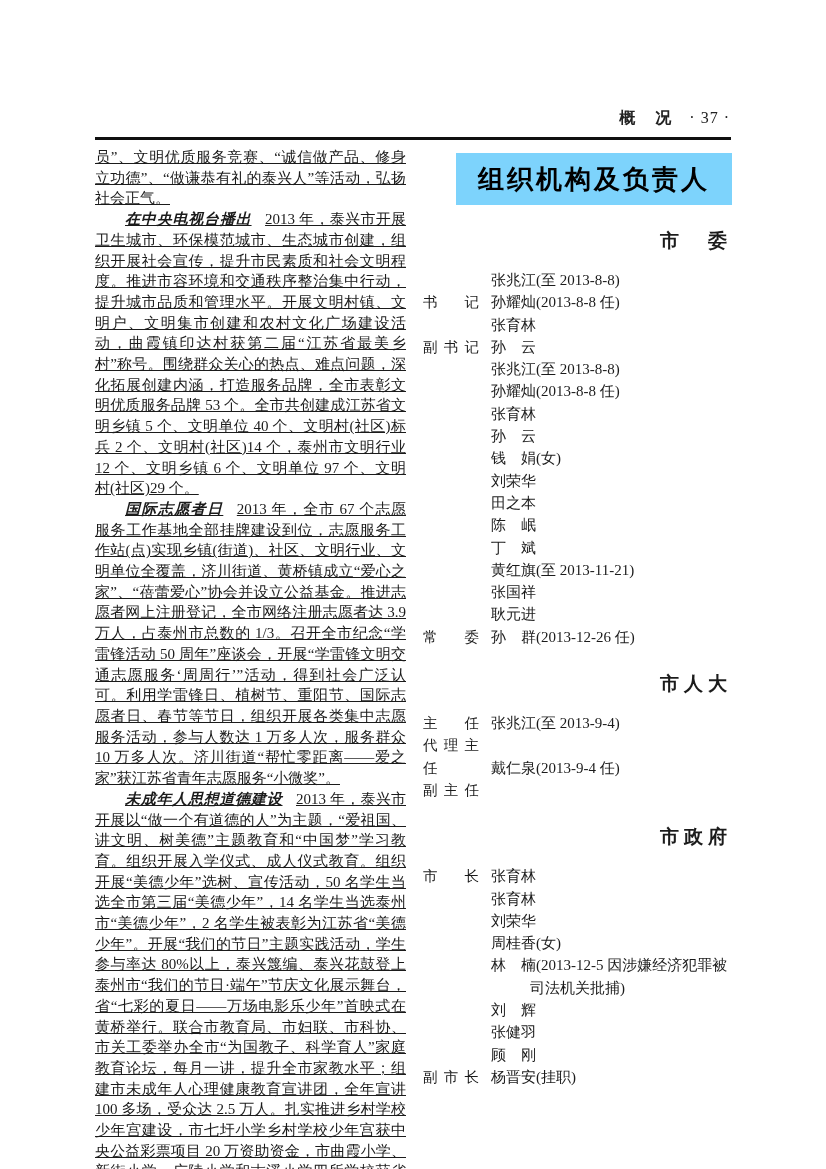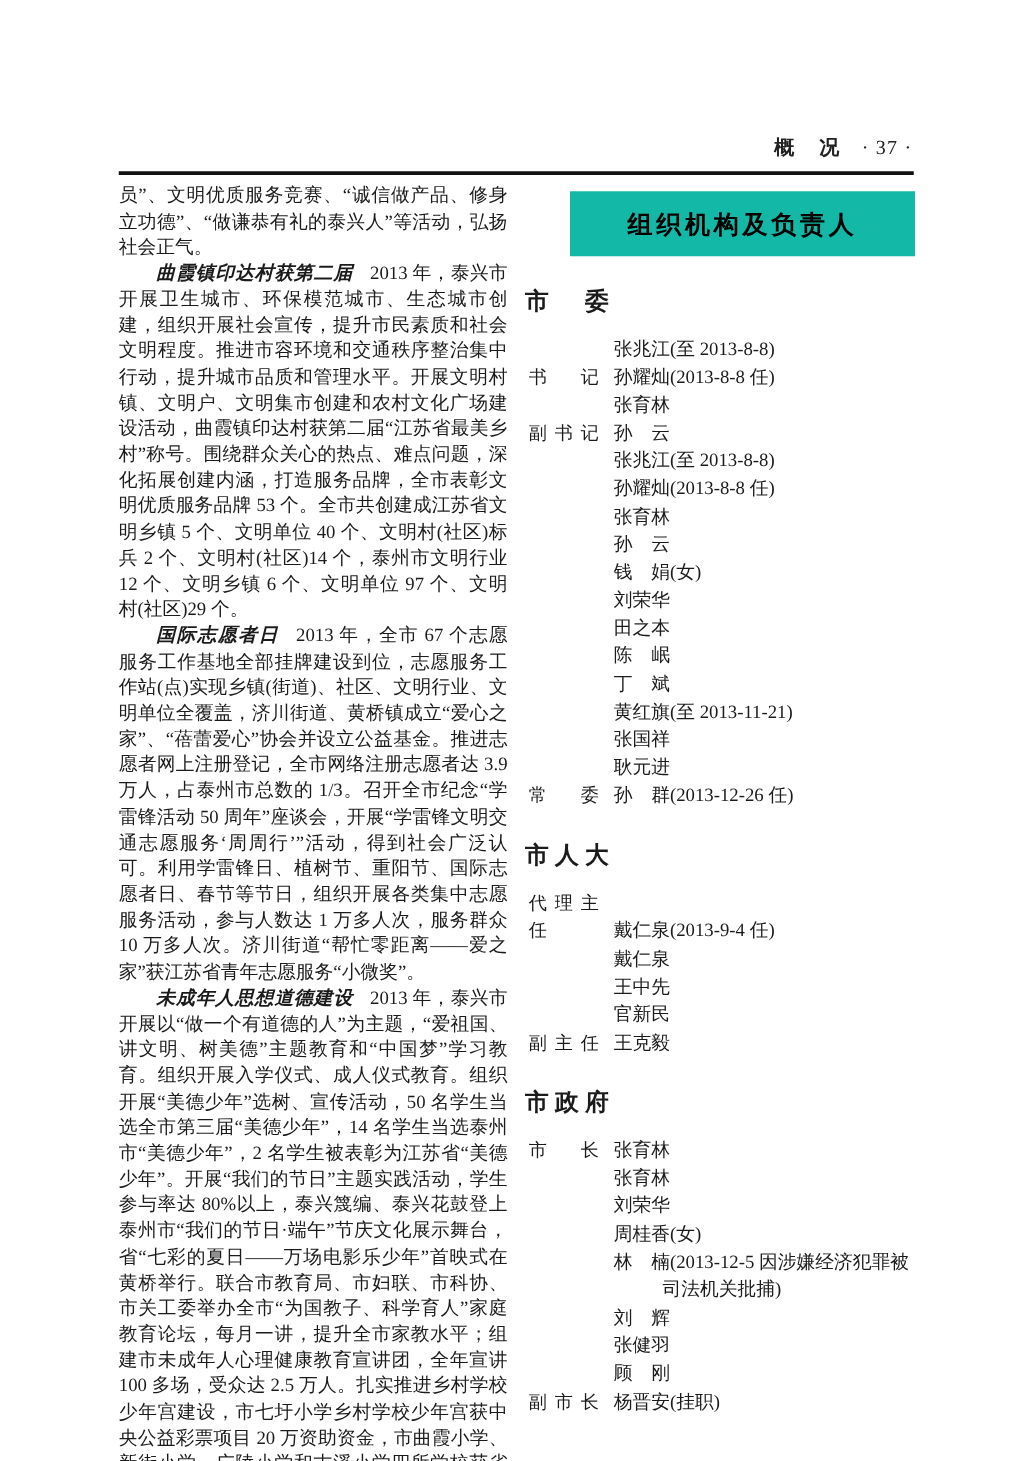--- a/index.html
+++ b/index.html
@@ -16,33 +16,33 @@
   }
   .running-head .pageno { margin-left:16px; font-weight:normal; letter-spacing:1px; }
   .head-rule {
     position:absolute; left:95px; top:137px; width:636px; height:3px; background:#101010;
   }
   
   .col-left {
     position:absolute; left:95px; top:147px; width:311px;
     font-size:15px; line-height:20.7px; text-align:justify;
   }
-  .para { text-indent:2em; }
+  .para { text-indent:2em;text-decoration:underline; }
   .para.no-indent { text-indent:0; }
   .lead { font-weight:bold; font-style:italic; margin-right:0.9em; letter-spacing:0.5px; }
   
   .col-right { position:absolute; left:420px; top:153px; width:312px; }
   .banner {
-    height:52px; background:#14b8a6;
+    height:52px; background:#7dd3fc;
     display:flex; align-items:center; justify-content:center;
     font-family:"Liberation Sans","DejaVu Sans",sans-serif;
-    font-weight:bold; font-size:20px; letter-spacing:3px; color:#000;margin-left:36px;
+    font-weight:bold; font-size:26px; letter-spacing:3px; color:#000;margin-left:36px;
   }
   .org-heading {
-    text-align:left; font-size:19px; font-weight:bold; letter-spacing:5px;
+    text-align:right; font-size:19px; font-weight:bold; letter-spacing:5px;
     margin-top:23px; margin-bottom:15px;
   }
   .entry { display:flex; align-items:flex-end; font-size:15px; line-height:22.3px; }
   .role {
     width:56px; flex-shrink:0; margin-right:12px; margin-left:3px;
     font-size:14.5px; text-align:justify; text-align-last:justify;
   }
   .lines { flex:1; min-width:0; }
   .line { padding-left:2.6em; text-indent:-2.6em; }
 </style>
@@ -51,21 +51,21 @@
 
 <div id="page">
 
   <div class="running-head">
     <span>概　况</span><span class="pageno">· 37 ·</span>
   </div>
   <div class="head-rule"></div>
 
   <div class="col-left" id="left-col">
       <p class="para no-indent"><span>员”、文明优质服务竞赛、“诚信做产品、修身立功德”、“做谦恭有礼的泰兴人”等活动，弘扬社会正气。</span></p>
-      <p class="para"><span class="lead">曲霞镇印达村获第二届</span><span>2013 年，泰兴市开展卫生城市、环保模范城市、生态城市创建，组织开展社会宣传，提升市民素质和社会文明程度。推进市容环境和交通秩序整治集中行动，提升城市品质和管理水平。开展文明村镇、文明户、文明集市创建和农村文化广场建设活动，曲霞镇印达村获第二届“江苏省最美乡村”称号。围绕群众关心的热点、难点问题，深化拓展创建内涵，打造服务品牌，全市表彰文明优质服务品牌 53 个。全市共创建成江苏省文明乡镇 5 个、文明单位 40 个、文明村(社区)标兵 2 个、文明村(社区)14 个，泰州市文明行业 12 个、文明乡镇 6 个、文明单位 97 个、文明村(社区)29 个。</span></p>
+      <p class="para"><span class="lead">在中央电视台播出</span><span>2013 年，泰兴市开展卫生城市、环保模范城市、生态城市创建，组织开展社会宣传，提升市民素质和社会文明程度。推进市容环境和交通秩序整治集中行动，提升城市品质和管理水平。开展文明村镇、文明户、文明集市创建和农村文化广场建设活动，曲霞镇印达村获第二届“江苏省最美乡村”称号。围绕群众关心的热点、难点问题，深化拓展创建内涵，打造服务品牌，全市表彰文明优质服务品牌 53 个。全市共创建成江苏省文明乡镇 5 个、文明单位 40 个、文明村(社区)标兵 2 个、文明村(社区)14 个，泰州市文明行业 12 个、文明乡镇 6 个、文明单位 97 个、文明村(社区)29 个。</span></p>
       <p class="para"><span class="lead">国际志愿者日</span><span>2013 年，全市 67 个志愿服务工作基地全部挂牌建设到位，志愿服务工作站(点)实现乡镇(街道)、社区、文明行业、文明单位全覆盖，济川街道、黄桥镇成立“爱心之家”、“蓓蕾爱心”协会并设立公益基金。推进志愿者网上注册登记，全市网络注册志愿者达 3.9 万人，占泰州市总数的 1/3。召开全市纪念“学雷锋活动 50 周年”座谈会，开展“学雷锋文明交通志愿服务‘周周行’”活动，得到社会广泛认可。利用学雷锋日、植树节、重阳节、国际志愿者日、春节等节日，组织开展各类集中志愿服务活动，参与人数达 1 万多人次，服务群众 10 万多人次。济川街道“帮忙零距离——爱之家”获江苏省青年志愿服务“小微奖”。</span></p>
       <p class="para"><span class="lead">未成年人思想道德建设</span><span>2013 年，泰兴市开展以“做一个有道德的人”为主题，“爱祖国、讲文明、树美德”主题教育和“中国梦”学习教育。组织开展入学仪式、成人仪式教育。组织开展“美德少年”选树、宣传活动，50 名学生当选全市第三届“美德少年”，14 名学生当选泰州市“美德少年”，2 名学生被表彰为江苏省“美德少年”。开展“我们的节日”主题实践活动，学生参与率达 80%以上，泰兴篾编、泰兴花鼓登上泰州市“我们的节日·端午”节庆文化展示舞台，省“七彩的夏日——万场电影乐少年”首映式在黄桥举行。联合市教育局、市妇联、市科协、市关工委举办全市“为国教子、科学育人”家庭教育论坛，每月一讲，提升全市家教水平；组建市未成年人心理健康教育宣讲团，全年宣讲 100 多场，受众达 2.5 万人。扎实推进乡村学校少年宫建设，市七圩小学乡村学校少年宫获中央公益彩票项目 20 万资助资金，市曲霞小学、新街小学、广陵小学和古溪小学四所学校获省资助。全年开展扫黄打非、校园周边环境整治等专项行动 8 次。推进少儿精品创作，《泰兴花鼓》《少儿京剧》在中央电视台播出，京胡独奏《夜深沉》和京剧《铡美案》获省第六届少儿艺术节银奖。</span></p>
     </div>
 
   <div class="col-right">
     <div class="banner">
       <span>组织机构及负责人</span>
     </div>
     <div id="org-sections">
         <div class="org-heading">市　委</div>
@@ -96,33 +96,33 @@
             <div class="line">陈　岷</div>
             <div class="line">丁　斌</div>
             <div class="line">黄红旗(至 2013-11-21)</div>
             <div class="line">张国祥</div>
             <div class="line">耿元进</div>
             <div class="line">孙　群(2013-12-26 任)</div>
           </div>
         </div>
         <div class="org-heading">市人大</div>
         <div class="entry">
+          <div class="role">主任</div>
+          <div class="lines">
+            <div class="line">张兆江(至 2013-9-4)</div>
+          </div>
+        </div>
+        <div class="entry">
           <div class="role">代理主任</div>
           <div class="lines">
             <div class="line">戴仁泉(2013-9-4 任)</div>
           </div>
         </div>
         <div class="entry">
           <div class="role">副主任</div>
-          <div class="lines">
-            <div class="line">戴仁泉</div>
-            <div class="line">王中先</div>
-            <div class="line">官新民</div>
-            <div class="line">王克毅</div>
-          </div>
         </div>
         <div class="org-heading">市政府</div>
         <div class="entry">
           <div class="role">市长</div>
           <div class="lines">
             <div class="line">张育林</div>
           </div>
         </div>
         <div class="entry">
           <div class="role">副市长</div>

